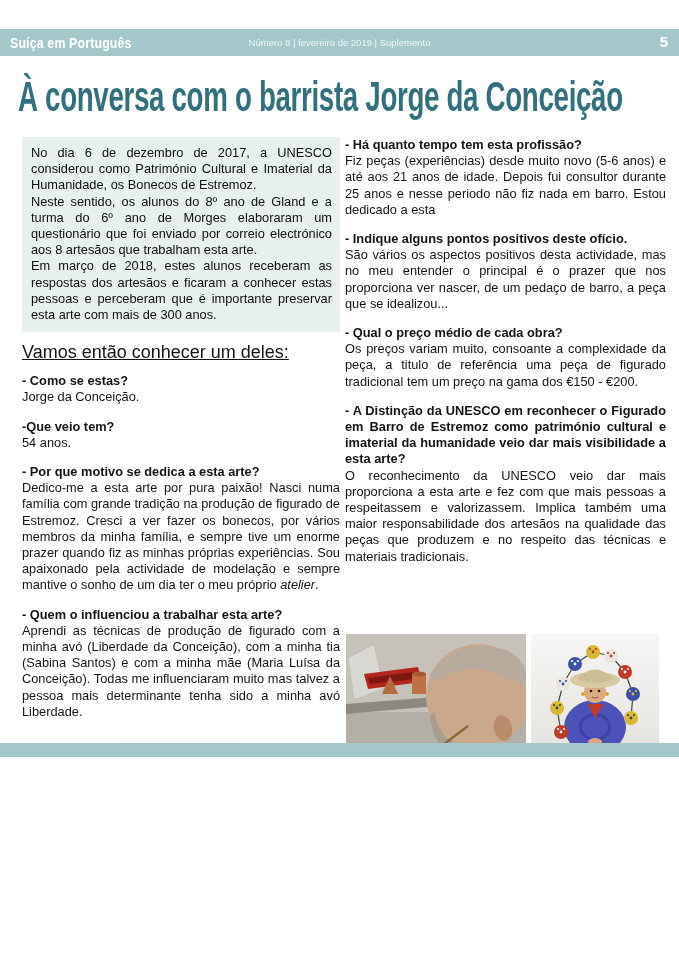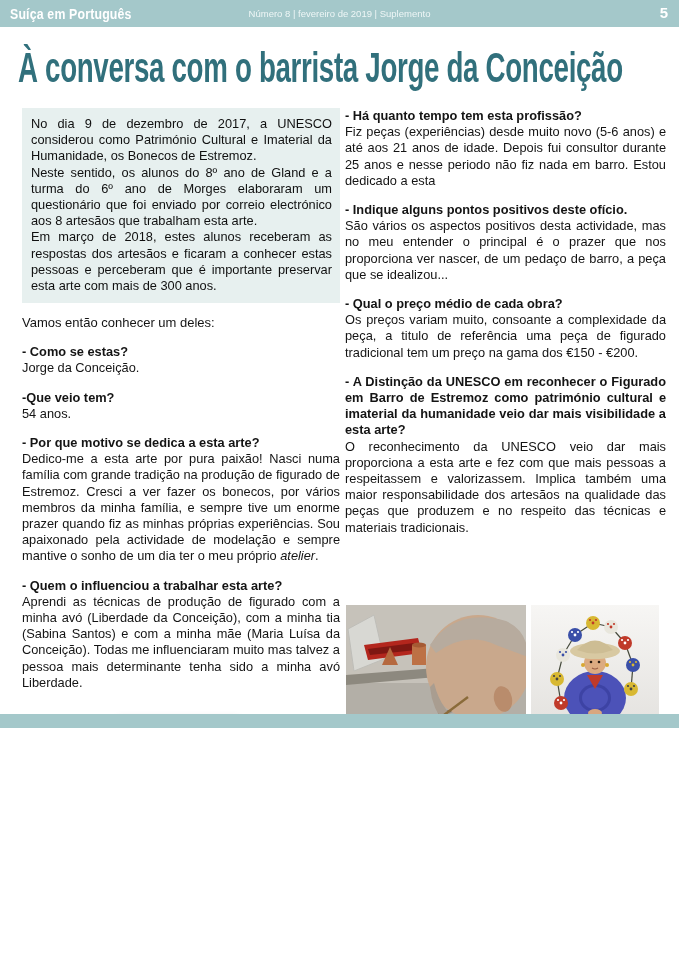--- a/index.html
+++ b/index.html
@@ -3,21 +3,21 @@
 <meta charset="utf-8">
 <style>
   * { margin:0; padding:0; box-sizing:border-box; }
   html,body { background:#ffffff; }
   body {
     width:679px; height:960px;
     font-family:"Liberation Sans", sans-serif;
     color:#141414;
     position:relative;
   }
-  .page { position:relative; width:679px; height:728px; overflow:hidden; background:#fff; }
+  .page { position:relative; width:679px; height:728px; overflow:hidden; background:#fff;margin-top:29px; }
 
   
   .topbar {
     position:absolute; top:0; left:0; width:679px; height:27px;
     background:#a4c8ca; display:flex; align-items:center;
   }
   .brand {
     color:#ffffff; font-weight:bold; font-size:14px; margin-left:10px;
     transform:scaleX(.88); transform-origin:left center; white-space:nowrap;
     letter-spacing:.2px;
@@ -38,21 +38,21 @@
   }
 
   
   .col-left  { position:absolute; left:22px;  top:108px; width:318px; }
   .col-right { position:absolute; left:345px; top:108px; width:321px; }
 
   .intro-box {
     background:#e7f0ef; padding:8px 8px 9px 9px;
     font-size:12.8px; line-height:16.2px; text-align:justify; color:#101010;
   }
-  .lead-in { margin-top:12px; font-size:13px; line-height:16px; }
+  .lead-in { margin-top:12px; font-size:18px; line-height:16px;text-decoration:underline; }
 
   .qa { margin-top:13px; font-size:12.8px; line-height:16.2px; }
   .qa .q { font-weight:bold; text-align:justify; }
   .qa .a { text-align:justify; }
 
   
   .portrait-fig { position:absolute; left:118px; top:714px; width:120px; }
   .portrait-img { display:block; width:120px; height:164px; box-shadow:0 5px 7px rgba(0,0,0,.26); }
   .portrait-caption { text-align:center; margin-top:11px; width:160px; margin-left:-20px; }
   .caption-name { font-weight:bold; font-size:13.5px; line-height:15px; }
@@ -73,21 +73,21 @@
   <div class="topbar">
     <div class="brand">Suíça em Português</div>
     <div class="issue">Número 8 | fevereiro de 2019 | Suplemento</div>
     <div class="pagenum">5</div>
   </div>
 
   <h1 class="headline">À conversa com o barrista Jorge da Conceição</h1>
 
   <div class="col-left">
     <div class="intro-box">
-      <p>No dia 9 de dezembro de 2017, a UNESCO considerou como Património Cultural e Imaterial da Humanidade, os Bonecos de Estremoz.</p>
+      <p>No dia 6 de dezembro de 2017, a UNESCO considerou como Património Cultural e Imaterial da Humanidade, os Bonecos de Estremoz.</p>
       <p>Neste sentido, os alunos do 8º ano de Gland e a turma do 6º ano de Morges elaboraram um questionário que foi enviado por correio electrónico aos 8 artesãos que trabalham esta arte.</p>
       <p>Em março de 2018, estes alunos receberam as respostas dos artesãos e ficaram a conhecer estas pessoas e perceberam que é importante preservar esta arte com mais de 300 anos.</p>
     </div>
 
     <p class="lead-in">Vamos então conhecer um deles:</p>
 
     <div class="qa">
       <p class="q">- Como se estas?</p>
       <p class="a">Jorge da Conceição.</p>
     </div>

